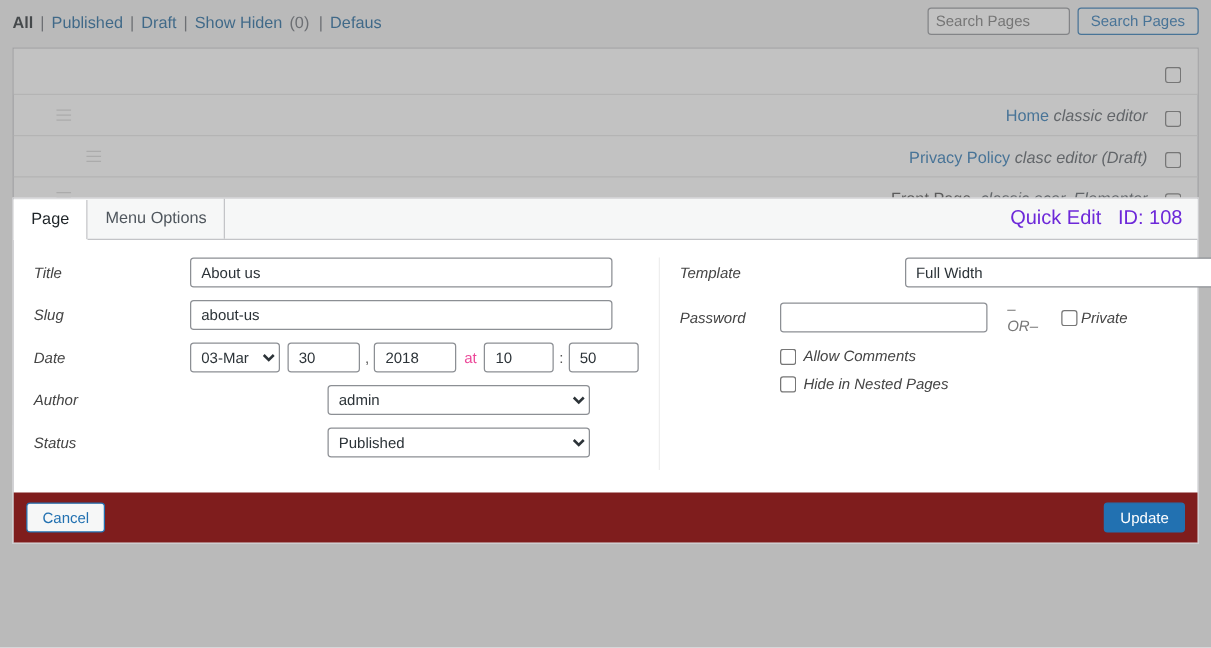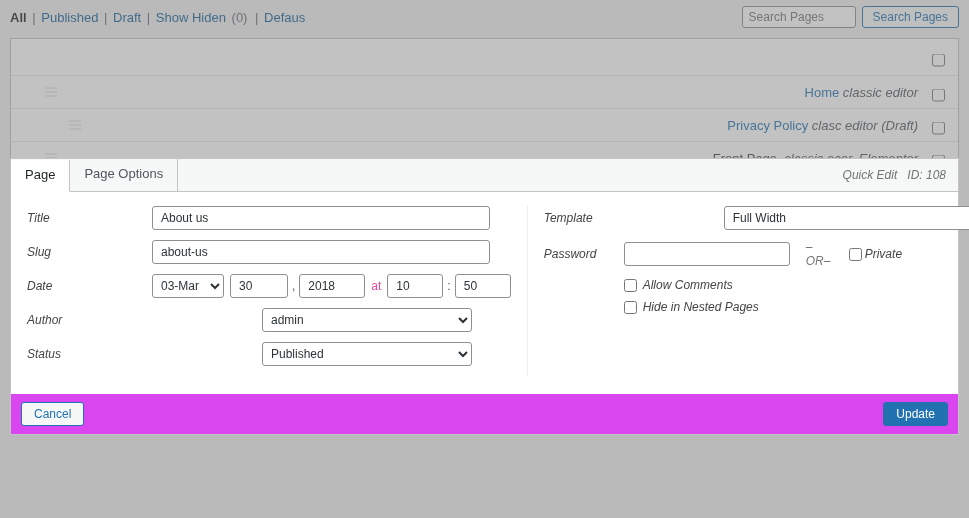--- a/index.html
+++ b/index.html
@@ -23,41 +23,41 @@
   .row .cb{position:absolute;right:10px;top:50%;transform:translateY(-50%);}
   .row.indent1{padding-left:34px;}
   .row.indent2{padding-left:58px;}
   .overlay{position:absolute;inset:0;background:rgba(120,120,120,.45);}
   
   .qe{position:absolute;left:10px;right:10px;top:158px;background:#fff;border:1px solid #c3c4c7;}
   .qe .tabs{display:flex;align-items:center;justify-content:space-between;background:#f6f7f7;border-bottom:1px solid #c3c4c7;height:32px;font-size:13px;}
   .qe .tabs .tabset{display:flex;height:100%;}
   .qe .tabs .tab{padding:0 14px;line-height:30px;border-right:1px solid #c3c4c7;color:#50575e;cursor:pointer;}
   .qe .tabs .tab.active{background:#fff;border-bottom:1px solid #fff;color:#1d2327;position:relative;top:1px;}
-  .qe .tabs .right{padding-right:12px;color:#737373;font-size:12px;font-style:italic;}
+  .qe .tabs .right{padding-right:12px;color:#6d28d9;font-size:16px;}
   .qe .body{display:flex;padding:14px 16px 18px 0;}
   .qe .col{flex:0 0 50%;box-sizing:border-box;padding:0 16px;}
   .qe .col+.col{border-left:1px solid #eee;}
   .formrow{display:flex;align-items:center;margin-bottom:10px;font-size:12px;}
   .formrow label{flex:0 0 125px;color:#444;font-style:italic;font-size:12px;}
   .formrow label.normal{font-style:normal;}
   .ti{border:1px solid #8c8f94;border-radius:3px;padding:4px 8px;font-size:12px;width:320px;background:#fff;color:#2c3338;}
   .ti.sm{width:54px;text-align:left;}
   .sel{border:1px solid #8c8f94;border-radius:3px;padding:3px 4px;font-size:12px;background:#fff;color:#2c3338;}
   .sel.month{width:72px;}
   .sel.wide{width:206px;margin-left:110px;}
   .sel.template{width:266px;}
   .date-at{margin:0 6px;color:#ec4899;}
   .colon{margin:0 4px;color:#555;}
   .checkrow{display:flex;align-items:center;font-size:12px;margin-bottom:8px;}
   .checkrow input{margin:0 6px 0 0;}
   .checkrow label{font-style:italic;color:#444;}
   .pwrow .ti{width:148px;}
   .ordash{margin:0 10px 0 16px;color:#777;font-size:12px;font-style:italic;}
-  .qe .actions{display:flex;justify-content:space-between;align-items:center;background:#d946ef;padding:8px 10px;}
+  .qe .actions{display:flex;justify-content:space-between;align-items:center;background:#7f1d1d;padding:8px 10px;}
   .btn{border-radius:3px;font-size:12px;padding:4px 12px;cursor:pointer;}
   .btn.cancel{border:1px solid #2271b1;background:#f6f7f7;color:#2271b1;}
   .btn.primary{background:#2271b1;border:1px solid #2271b1;color:#fff;}
 </style>
 </head>
 <body>
 
 <div class="topfilter">
   <div class="links">
     <b>All</b>
@@ -171,21 +171,21 @@
       <input type="checkbox" class="cb" style="">
     </div>
   </div>
 
 <div class="overlay"></div>
 
 <div class="qe">
   <div class="tabs">
     <div class="tabset">
       <div class="tab active">Page</div>
-      <div class="tab">Page Options</div>
+      <div class="tab">Menu Options</div>
     </div>
     <div class="right">
       <span>Quick Edit</span>&nbsp;&nbsp;
       <span>ID: 108</span>
     </div>
   </div>
   <div class="body">
     <div class="col">
       <div class="formrow">
         <label>Title</label>

